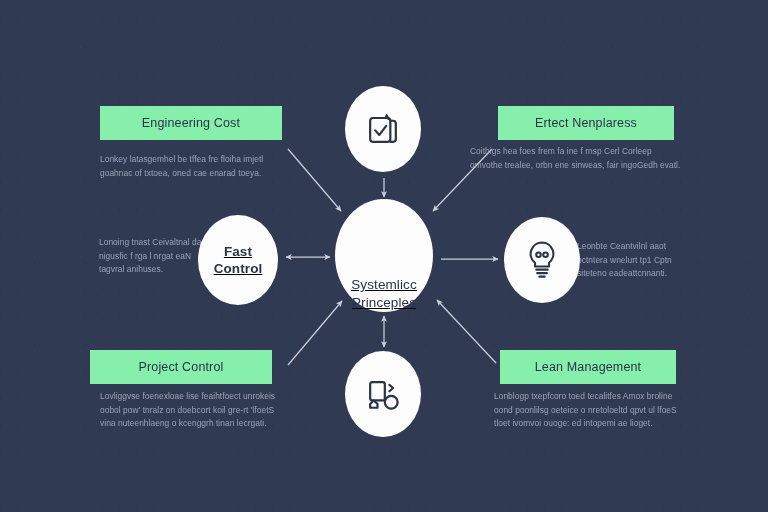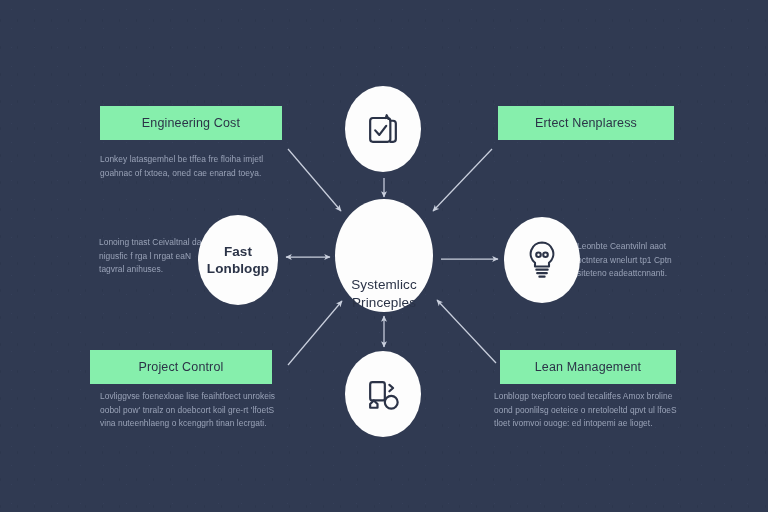--- a/index.html
+++ b/index.html
@@ -39,20 +39,21 @@
   
   .node-circle {
     position: absolute;
     border-radius: 50%;
     background: #fdfdfd;
     display: flex;
     align-items: center;
     justify-content: center;
     text-align: center;
     box-sizing: border-box;
+    text-decoration: underline;
   }
   .hub {
     left: 335px;
     top: 199px;
     width: 98px;
     height: 113px;
     z-index: 5;
     align-items: flex-end;
   }
   .hub .hub-text {
@@ -168,21 +169,21 @@
   <div class="node-circle hub">
     <div class="hub-text">
       <span>Systemlicc</span><br>
       <span>Princeples</span>
     </div>
   </div>
 
   <div class="node-circle side-node">
     <div class="node-text">
       <span>Fast</span><br>
-      <span>Lonblogp</span>
+      <span>Control</span>
     </div>
   </div>
 
   <div class="node-circle icon-circle icon-top">
     <span>
       <svg width="44" height="44" viewBox="0 0 48 48" fill="none" stroke="#2b3347" stroke-width="2.4" stroke-linecap="round" stroke-linejoin="round">
         <path d="M13 12 h16 a3 3 0 0 1 3 3 v20 a3 3 0 0 1 -3 3 h-16 a3 3 0 0 1 -3 -3 v-20 a3 3 0 0 1 3 -3 z"></path>
         <path d="M32 15 h3 a3 3 0 0 1 3 3 v17 a3 3 0 0 1 -3 3 h-3"></path>
         <path d="M27 12 l1 -3 l2 4"></path>
         <path d="M15.5 25.5 l4.5 5 l7.5 -10"></path>
@@ -215,20 +216,21 @@
   </div>
 
   <div class="label-box box-tl">
     <span class="label-text">Engineering Cost</span>
   </div>
   <div class="body-text txt-tl">Lonkey latasgemhel be tffea fre floiha imjetl goahnac of txtoea, oned cae enarad toeya.</div>
 
   <div class="label-box box-tr">
     <span class="label-text">Ertect Nenplaress</span>
   </div>
+  <div class="body-text txt-tr">Coithigs hea foes frem fa ine f rnsp Cerl Corleep omvothe trealee, orbn ene sinweas, fair ingoGedh evatl.</div>
 
   <div class="body-text txt-l">Lonoing tnast Ceivaltnal dact nigusfic f rga l nrgat eaN tagvral anihuses.</div>
 
   <div class="body-text txt-r">Leonbte Ceantvilnl aaot octntera wnelurt tp1 Cptn siteteno eadeattcnnanti.</div>
 
   <div class="label-box box-bl">
     <span class="label-text">Project Control</span>
   </div>
   <div class="body-text txt-bl">Lovliggvse foenexloae lise feaihtfoect unrokeis oobol pow' tnralz on doebcort koil gre-rt 'lfoetS vina nuteenhlaeng o kcenggrh tinan lecrgati.</div>
 

